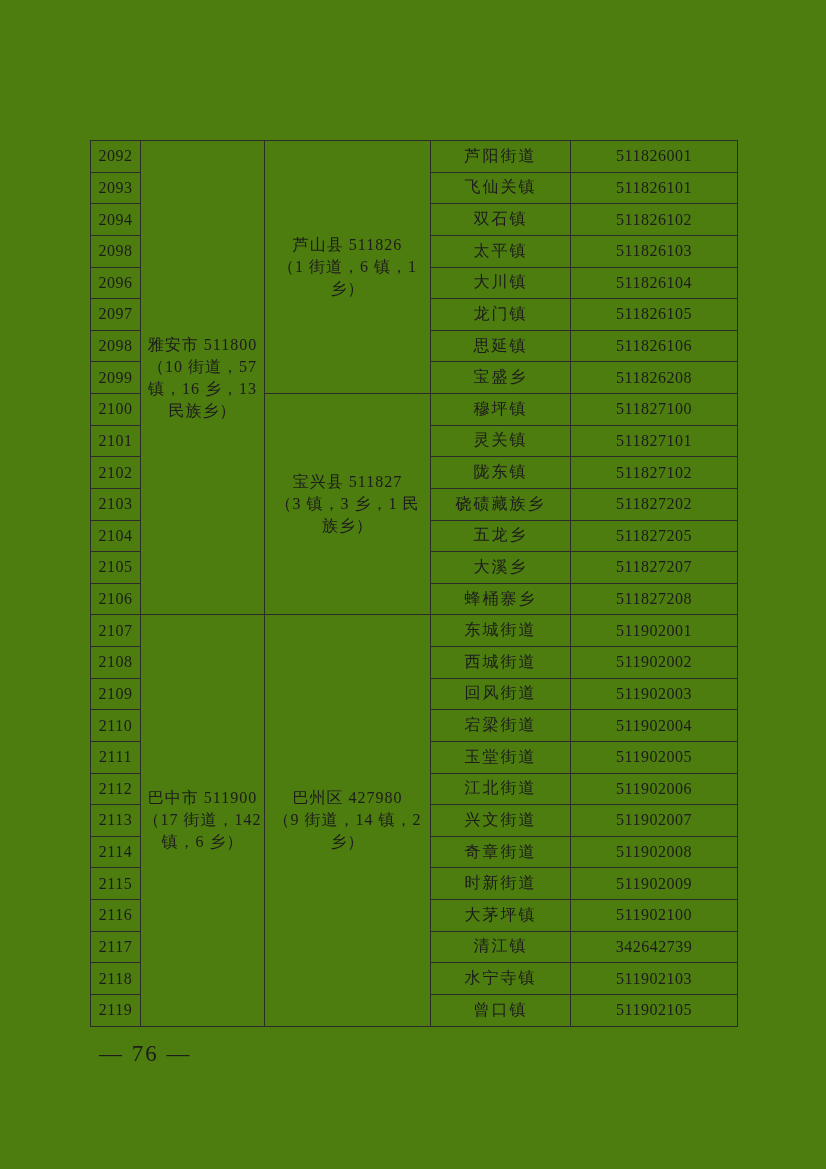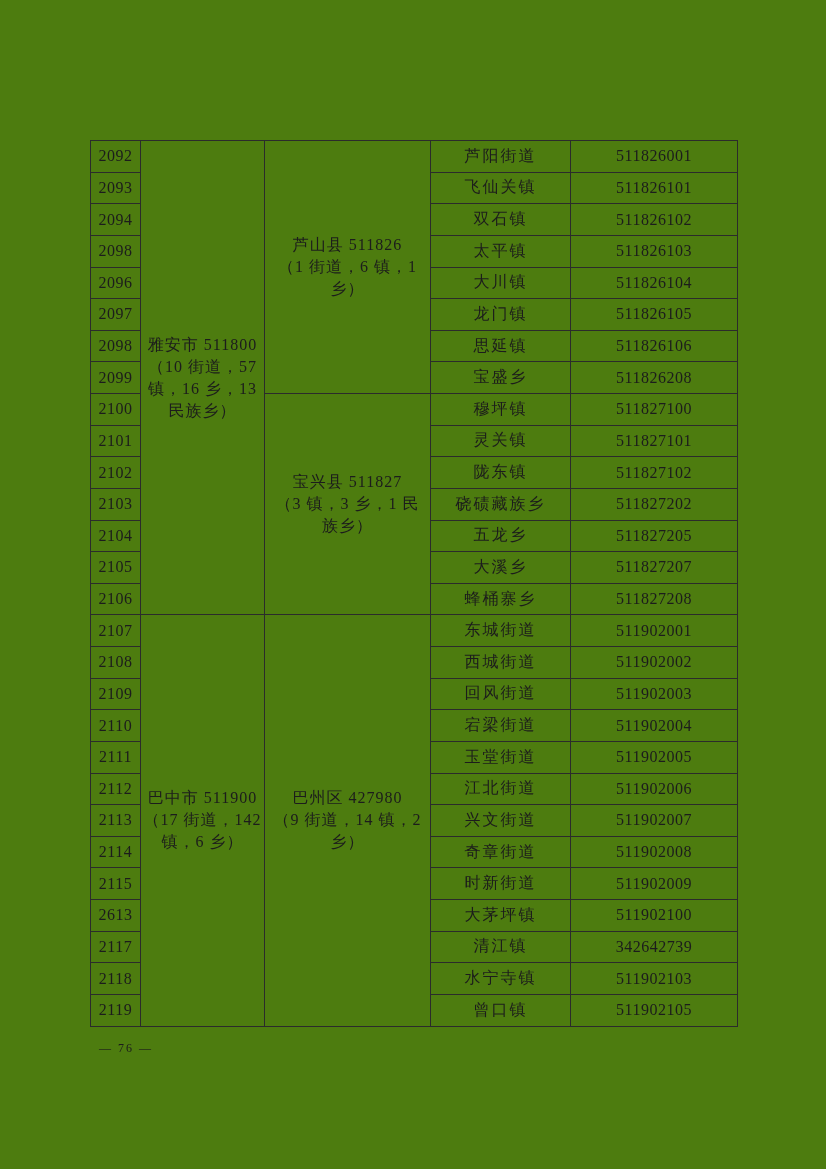--- a/index.html
+++ b/index.html
@@ -29,21 +29,21 @@
   }
   td.num-cell   { letter-spacing: 0.5px; }
   td.code-cell  { letter-spacing: 0.5px; }
   td.town-cell  { letter-spacing: 2px; }
   td.group-cell { letter-spacing: 1px; }
   .group-line   { line-height: 22px; white-space: nowrap; }
 
   .page-footer {
     position: absolute;
     left: 99px; top: 1041px;
-    font-size: 12px;
+    font-size: 23px;
     letter-spacing: 2px;
     color: #1c1c1c;
   }
 </style>
 </head>
 <body>
 
 <div class="sheet">
 
   <table class="division-table">
@@ -195,21 +195,21 @@
           <td class="num-cell">2114</td>
           <td class="town-cell">奇章街道</td>
           <td class="code-cell">511902008</td>
         </tr>
         <tr>
           <td class="num-cell">2115</td>
           <td class="town-cell">时新街道</td>
           <td class="code-cell">511902009</td>
         </tr>
         <tr>
-          <td class="num-cell">2613</td>
+          <td class="num-cell">2116</td>
           <td class="town-cell">大茅坪镇</td>
           <td class="code-cell">511902100</td>
         </tr>
         <tr>
           <td class="num-cell">2117</td>
           <td class="town-cell">清江镇</td>
           <td class="code-cell">342642739</td>
         </tr>
         <tr>
           <td class="num-cell">2118</td>

